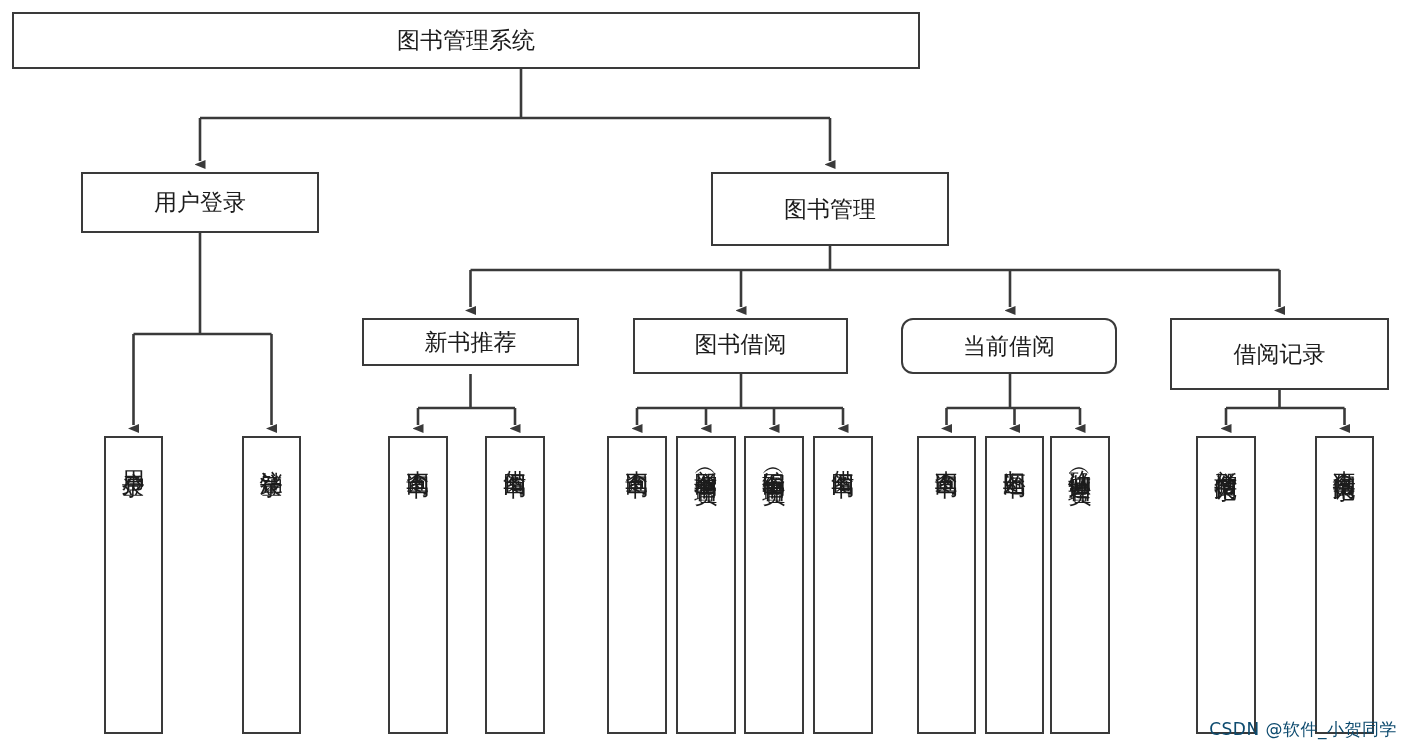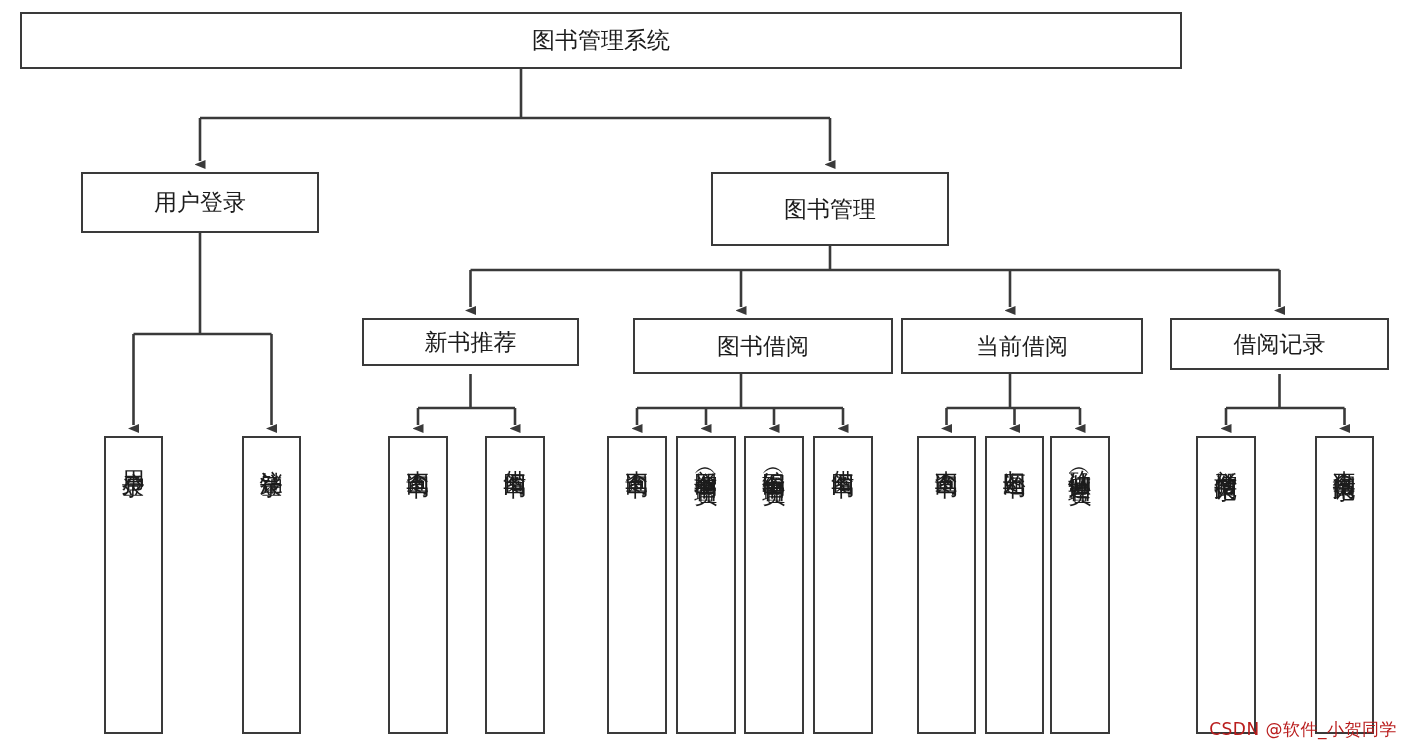--- a/index.html
+++ b/index.html
@@ -54,21 +54,21 @@
     font-size: 23px;
     letter-spacing: 2px;
     line-height: 1.15;
     white-space: nowrap;
   }
   #watermark {
     position: absolute;
     right: 8px;
     bottom: 6px;
     font-size: 17px;
-    color: #b91c1c;
+    color: #0c4a6e;
     letter-spacing: 0.5px;
     pointer-events: none;
   }
 </style>
 </head>
 <body>
 
 <div id="canvas">
 
   <svg id="edges" viewBox="0 0 1405 747" xmlns="http://www.w3.org/2000/svg">
@@ -108,39 +108,39 @@
         <path d="M1014.5,408 L1014.5,425" marker-end="url(#arrow)"></path>
         <path d="M1080,408 L1080,425" marker-end="url(#arrow)"></path>
         <path d="M1279.5,374 L1279.5,408"></path>
         <path d="M1226,408 L1344.5,408"></path>
         <path d="M1226,408 L1226,425" marker-end="url(#arrow)"></path>
         <path d="M1344.5,408 L1344.5,425" marker-end="url(#arrow)"></path>
       </g>
   </svg>
 
   <div id="nodes">
-      <div class="node horiz" style="left: 20px; top: 12px; width: 1162px; height: 57px;">
+      <div class="node horiz" style="left: 12px; top: 12px; width: 908px; height: 57px;">
         <span class="label">图书管理系统</span>
       </div>
       <div class="node horiz" style="left: 81px; top: 172px; width: 238px; height: 61px;">
         <span class="label">用户登录</span>
       </div>
       <div class="node horiz" style="left: 711px; top: 172px; width: 238px; height: 74px;">
         <span class="label">图书管理</span>
       </div>
       <div class="node horiz" style="left: 362px; top: 318px; width: 217px; height: 48px;">
         <span class="label">新书推荐</span>
       </div>
-      <div class="node horiz" style="left: 633px; top: 318px; width: 260px; height: 56px;">
+      <div class="node horiz" style="left: 633px; top: 318px; width: 215px; height: 56px; font-family: Liberation Mono, monospace;">
         <span class="label">图书借阅</span>
       </div>
-      <div class="node horiz" style="left: 901px; top: 318px; width: 242px; height: 56px;">
+      <div class="node horiz" style="left: 901px; top: 318px; width: 216px; height: 56px; border-radius: 12px;">
         <span class="label">当前借阅</span>
       </div>
-      <div class="node horiz" style="left: 1170px; top: 318px; width: 219px; height: 52px;">
+      <div class="node horiz" style="left: 1170px; top: 318px; width: 219px; height: 72px;">
         <span class="label">借阅记录</span>
       </div>
       <div class="node vert" style="left: 104px; top: 436px; width: 59px; height: 298px;">
         <span class="label">用户登录</span>
       </div>
       <div class="node vert" style="left: 242px; top: 436px; width: 59px; height: 298px;">
         <span class="label">注销登录</span>
       </div>
       <div class="node vert" style="left: 388px; top: 436px; width: 60px; height: 298px;">
         <span class="label">查询图书</span>

